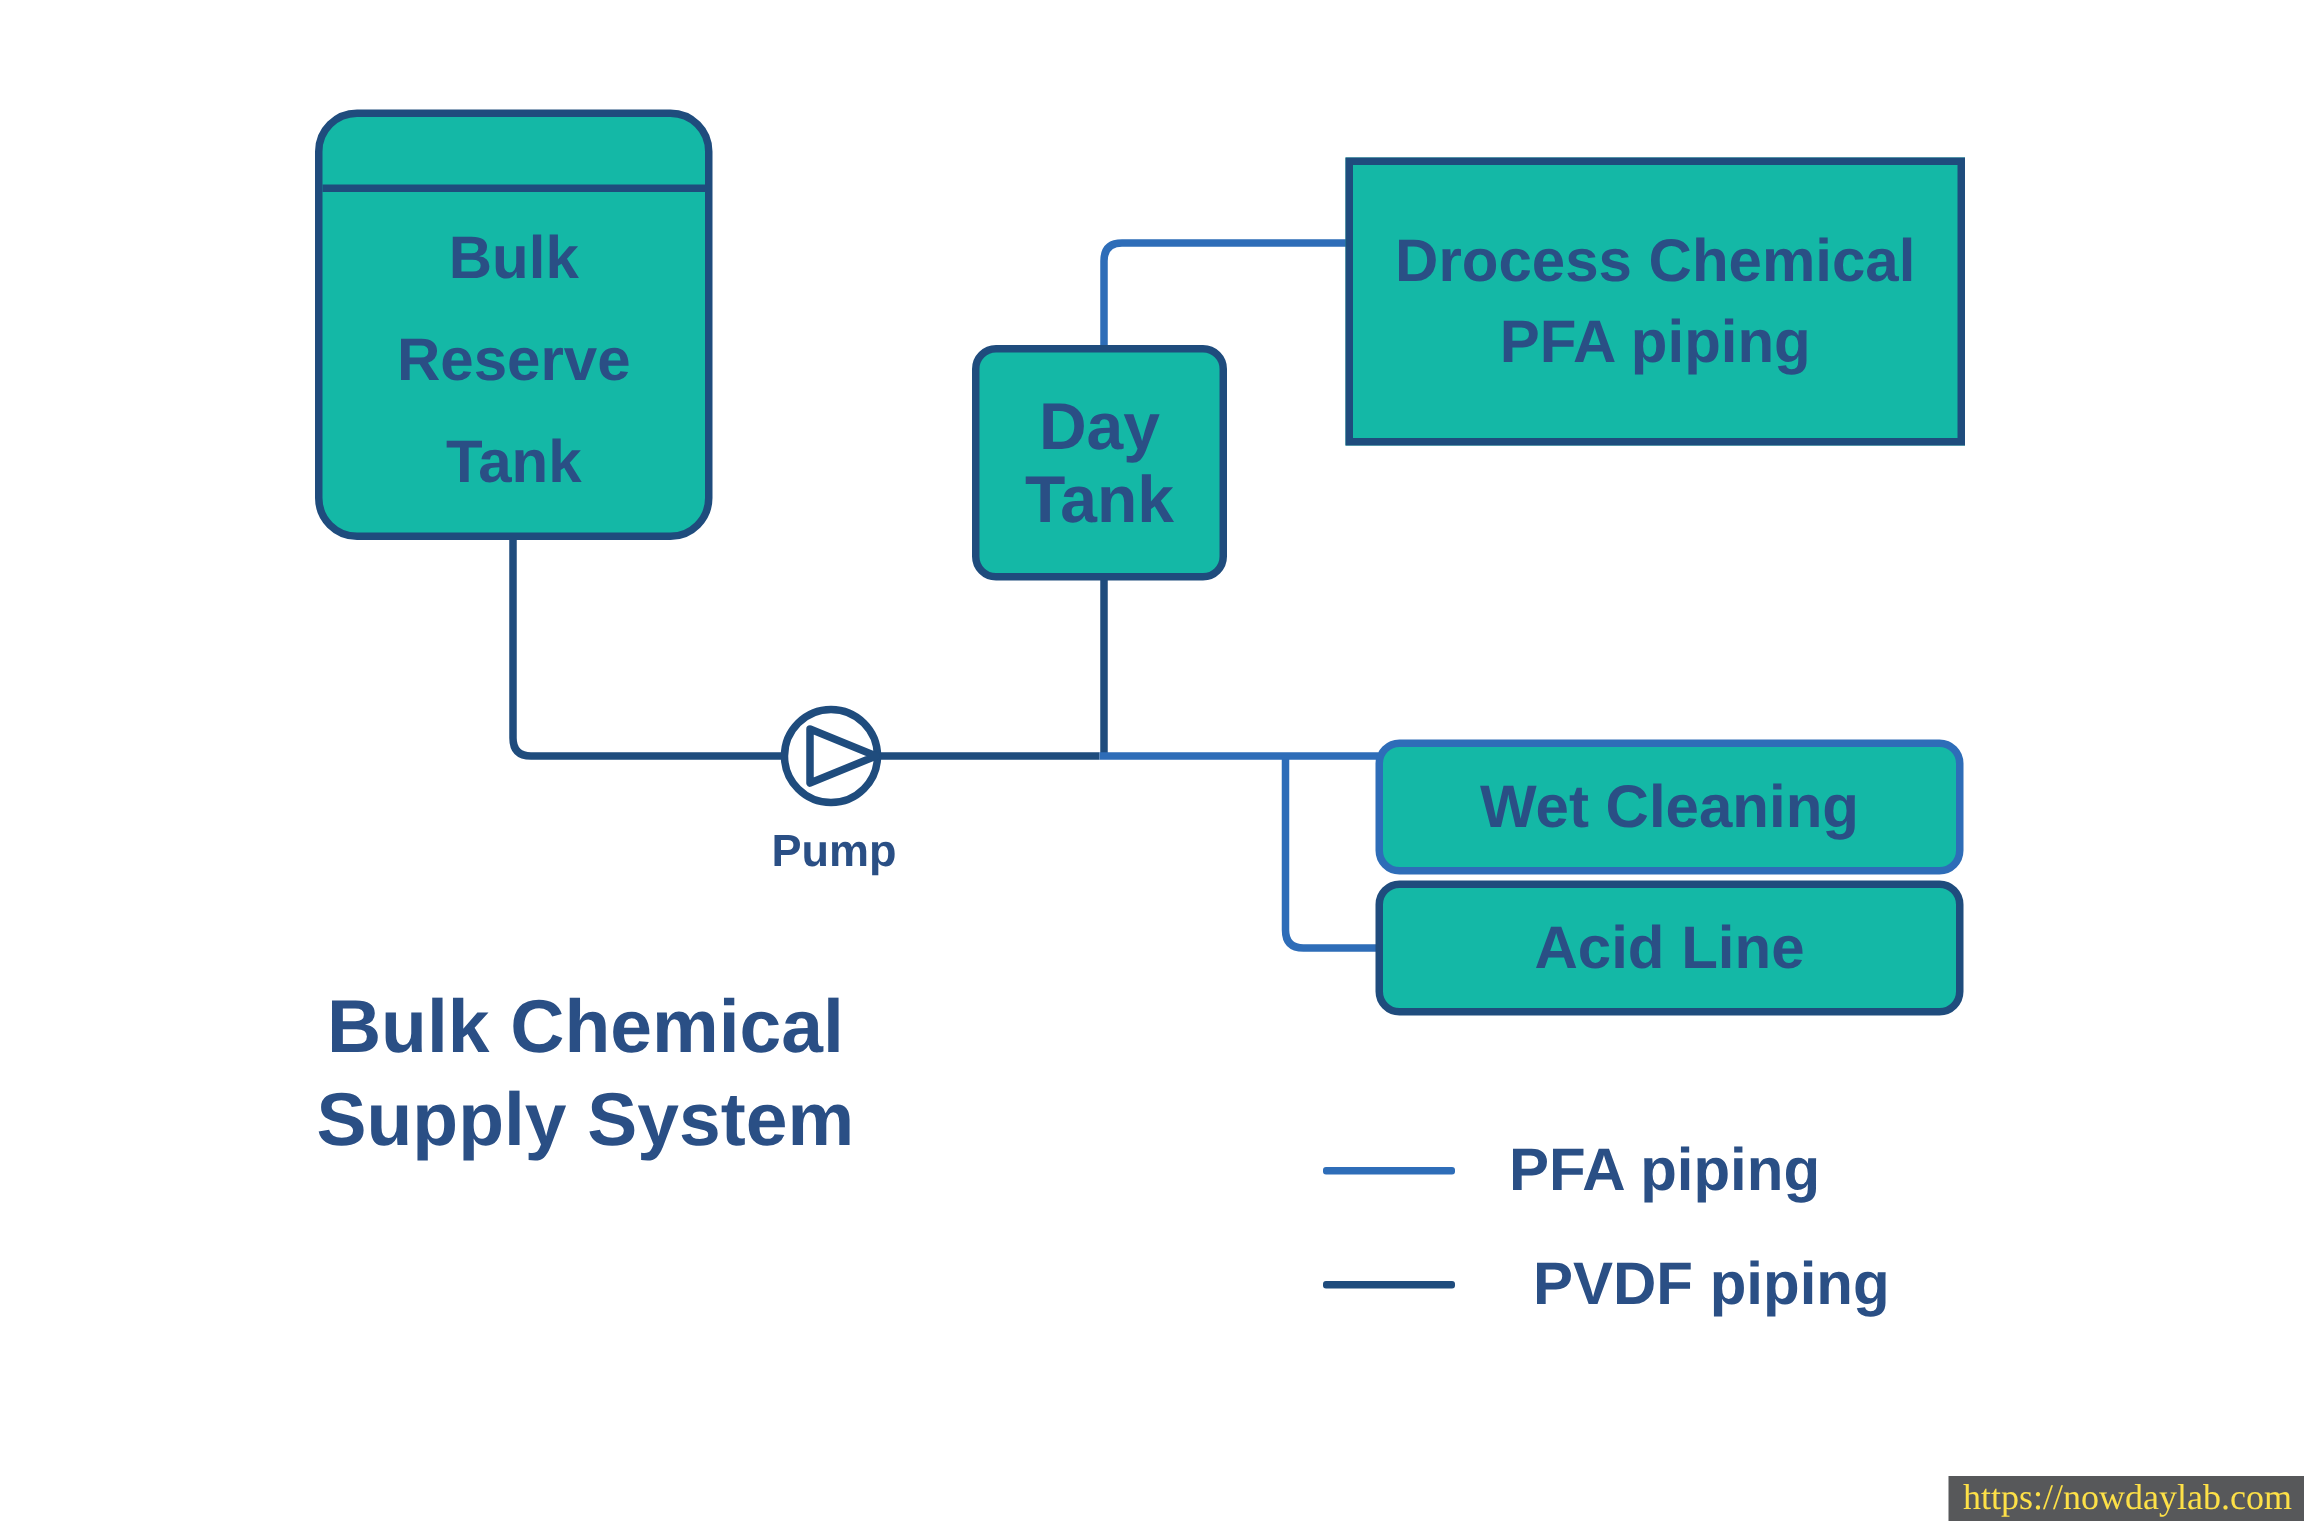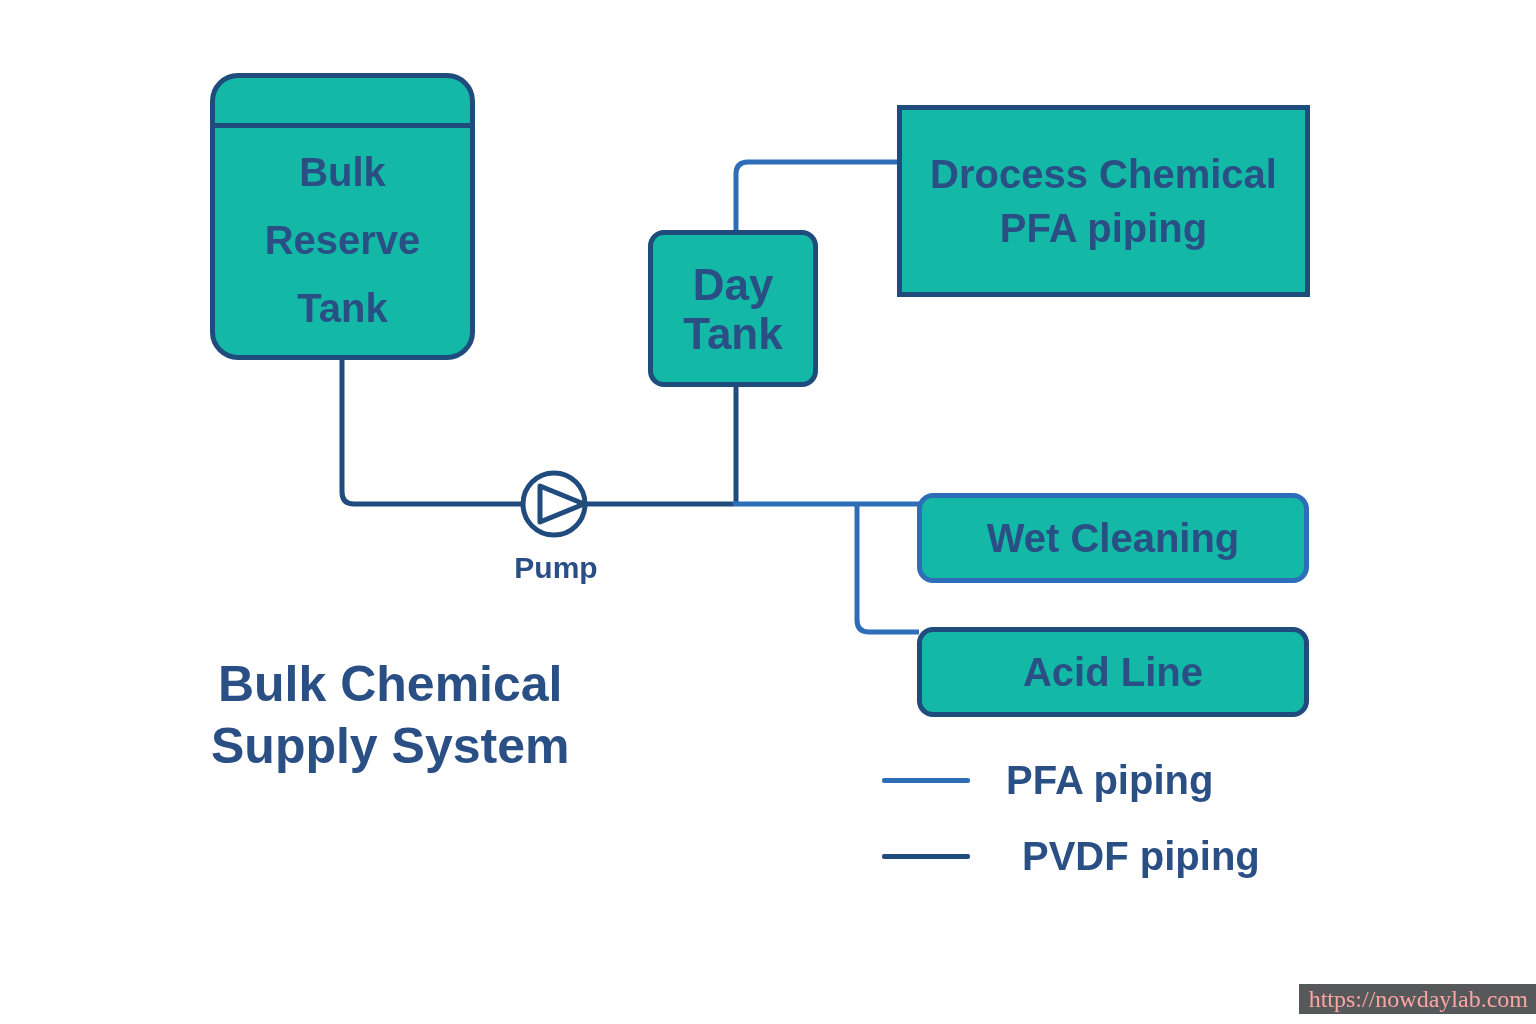--- a/index.html
+++ b/index.html
@@ -52,21 +52,20 @@
     border-radius: 0;
   }
   #wet-cleaning {
     left: 917px; top: 457px; width: 392px; height: 90px;
     font-size: 40px;
     margin-top: 36px;
   }
   #acid-line {
     left: 917px; top: 587px; width: 392px; height: 90px;
     font-size: 40px;
-    margin-top: 40px;
   }
   #pump-label {
     position: absolute; left: 556px; top: 551px;
     transform: translateX(-50%);
     font-size: 30px; font-weight: bold;
     color: var(--text, #2a4f85);
     z-index: 2;
   }
   #diagram-title {
     position: absolute; left: 211px; top: 653px;
@@ -157,15 +156,15 @@
 
   <div id="legend-row-pfa" class="legend-row">
     <div class="legend-swatch" style="background: rgb(46, 109, 184);"></div>
     <span class="legend-label">PFA piping</span>
   </div>
   <div id="legend-row-pvdf" class="legend-row">
     <div class="legend-swatch" style="background: rgb(31, 76, 125);"></div>
     <span class="legend-label">PVDF piping</span>
   </div>
 
-  <div id="watermark" style="background: rgb(87, 88, 90); color: #fca5a5;">https://nowdaylab.com</div>
+  <div id="watermark" style="background: rgb(87, 88, 90); color: #fde047;">https://nowdaylab.com</div>
 
 </div>
 
 </body></html>

